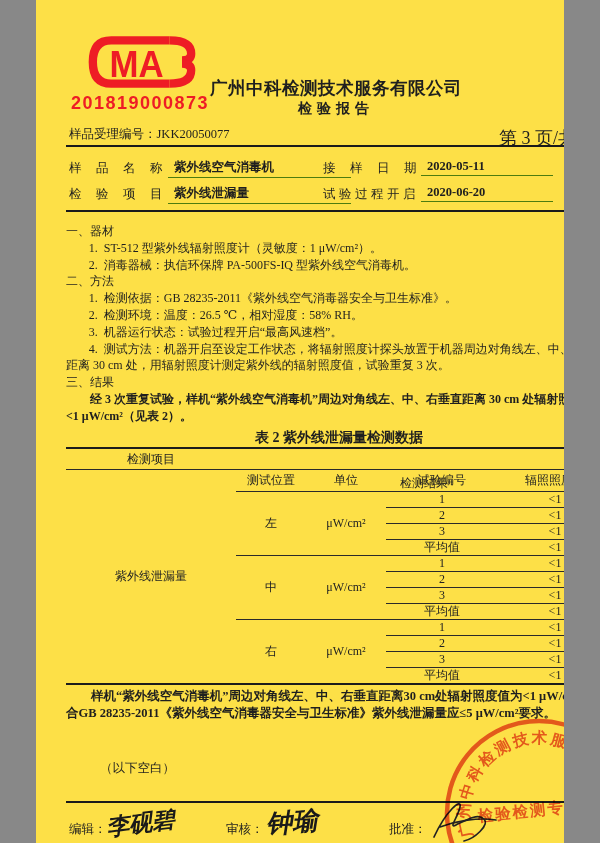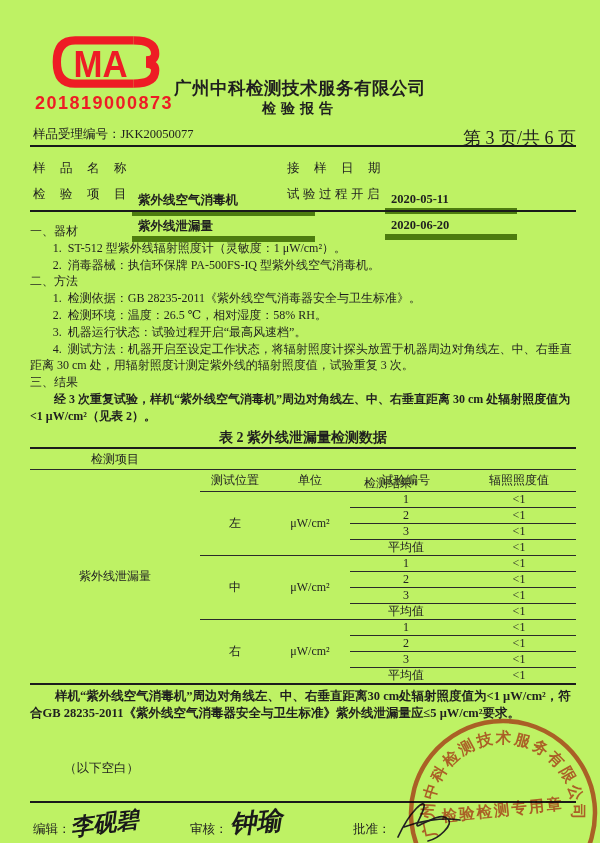--- a/index.html
+++ b/index.html
@@ -1,29 +1,29 @@
 <!DOCTYPE html>
 <html><head>
 <meta charset="utf-8">
 <style>
   html,body{margin:0;padding:0;background:#888;}
-  .page{position:relative;width:600px;height:843px;margin:0 auto;background:#bef264;
+  .page{position:relative;width:528px;height:843px;margin:0 auto;background:#fde047;
         font-family:"Liberation Serif","DejaVu Serif",serif;color:#1f1f1f;overflow:hidden;}
   .abs{position:absolute;}
   
   .cma-number{left:35px;top:93px;font-family:"Liberation Sans","DejaVu Sans",sans-serif;
               font-weight:bold;font-size:18px;letter-spacing:1.5px;color:#ee1c25;text-align:right;}
   .company{left:150px;top:76px;width:300px;text-align:center;font-size:17.5px;font-weight:bold;letter-spacing:.5px;}
   .report-title{left:150px;top:100px;width:300px;text-align:center;font-size:14px;font-weight:bold;letter-spacing:5px;}
   .accept-row{left:33px;top:126px;width:543px;font-size:12.5px;}
   .page-indicator{position:absolute;right:0;top:0;font-size:18px;}
   .hline{background:#1a1a1a;}
   
   .s-label{font-size:12.5px;letter-spacing:1px;}
-  .s-value{font-size:12.5px;font-weight:bold;border-bottom:6px solid #4d7c0f;padding:0 4px 1px 6px;margin-top:33px;}
+  .s-value{font-size:12.5px;font-weight:bold;border-bottom:1px solid #4d7c0f;padding:0 4px 1px 6px;}
   
   .body{left:30px;top:223px;width:546px;font-size:12px;line-height:16.8px;}
   .body p,.concl p{margin:0;white-space:pre-wrap;}
   .indent{text-indent:1.9em;}
   .indent2{text-indent:2em;font-weight:bold;}
   
   .tcaption{left:30px;top:429px;width:546px;text-align:center;font-size:14px;font-weight:600;}
   .rtable{left:30px;top:447px;width:546px;border-top:2px solid #1c1c1c;border-bottom:2px solid #1c1c1c;font-size:12px;color:#222;}
   .tr-head{display:flex;height:20px;line-height:20px;border-bottom:1px solid #2a2a2a;}
   .th-item{width:170px;text-align:center;}

